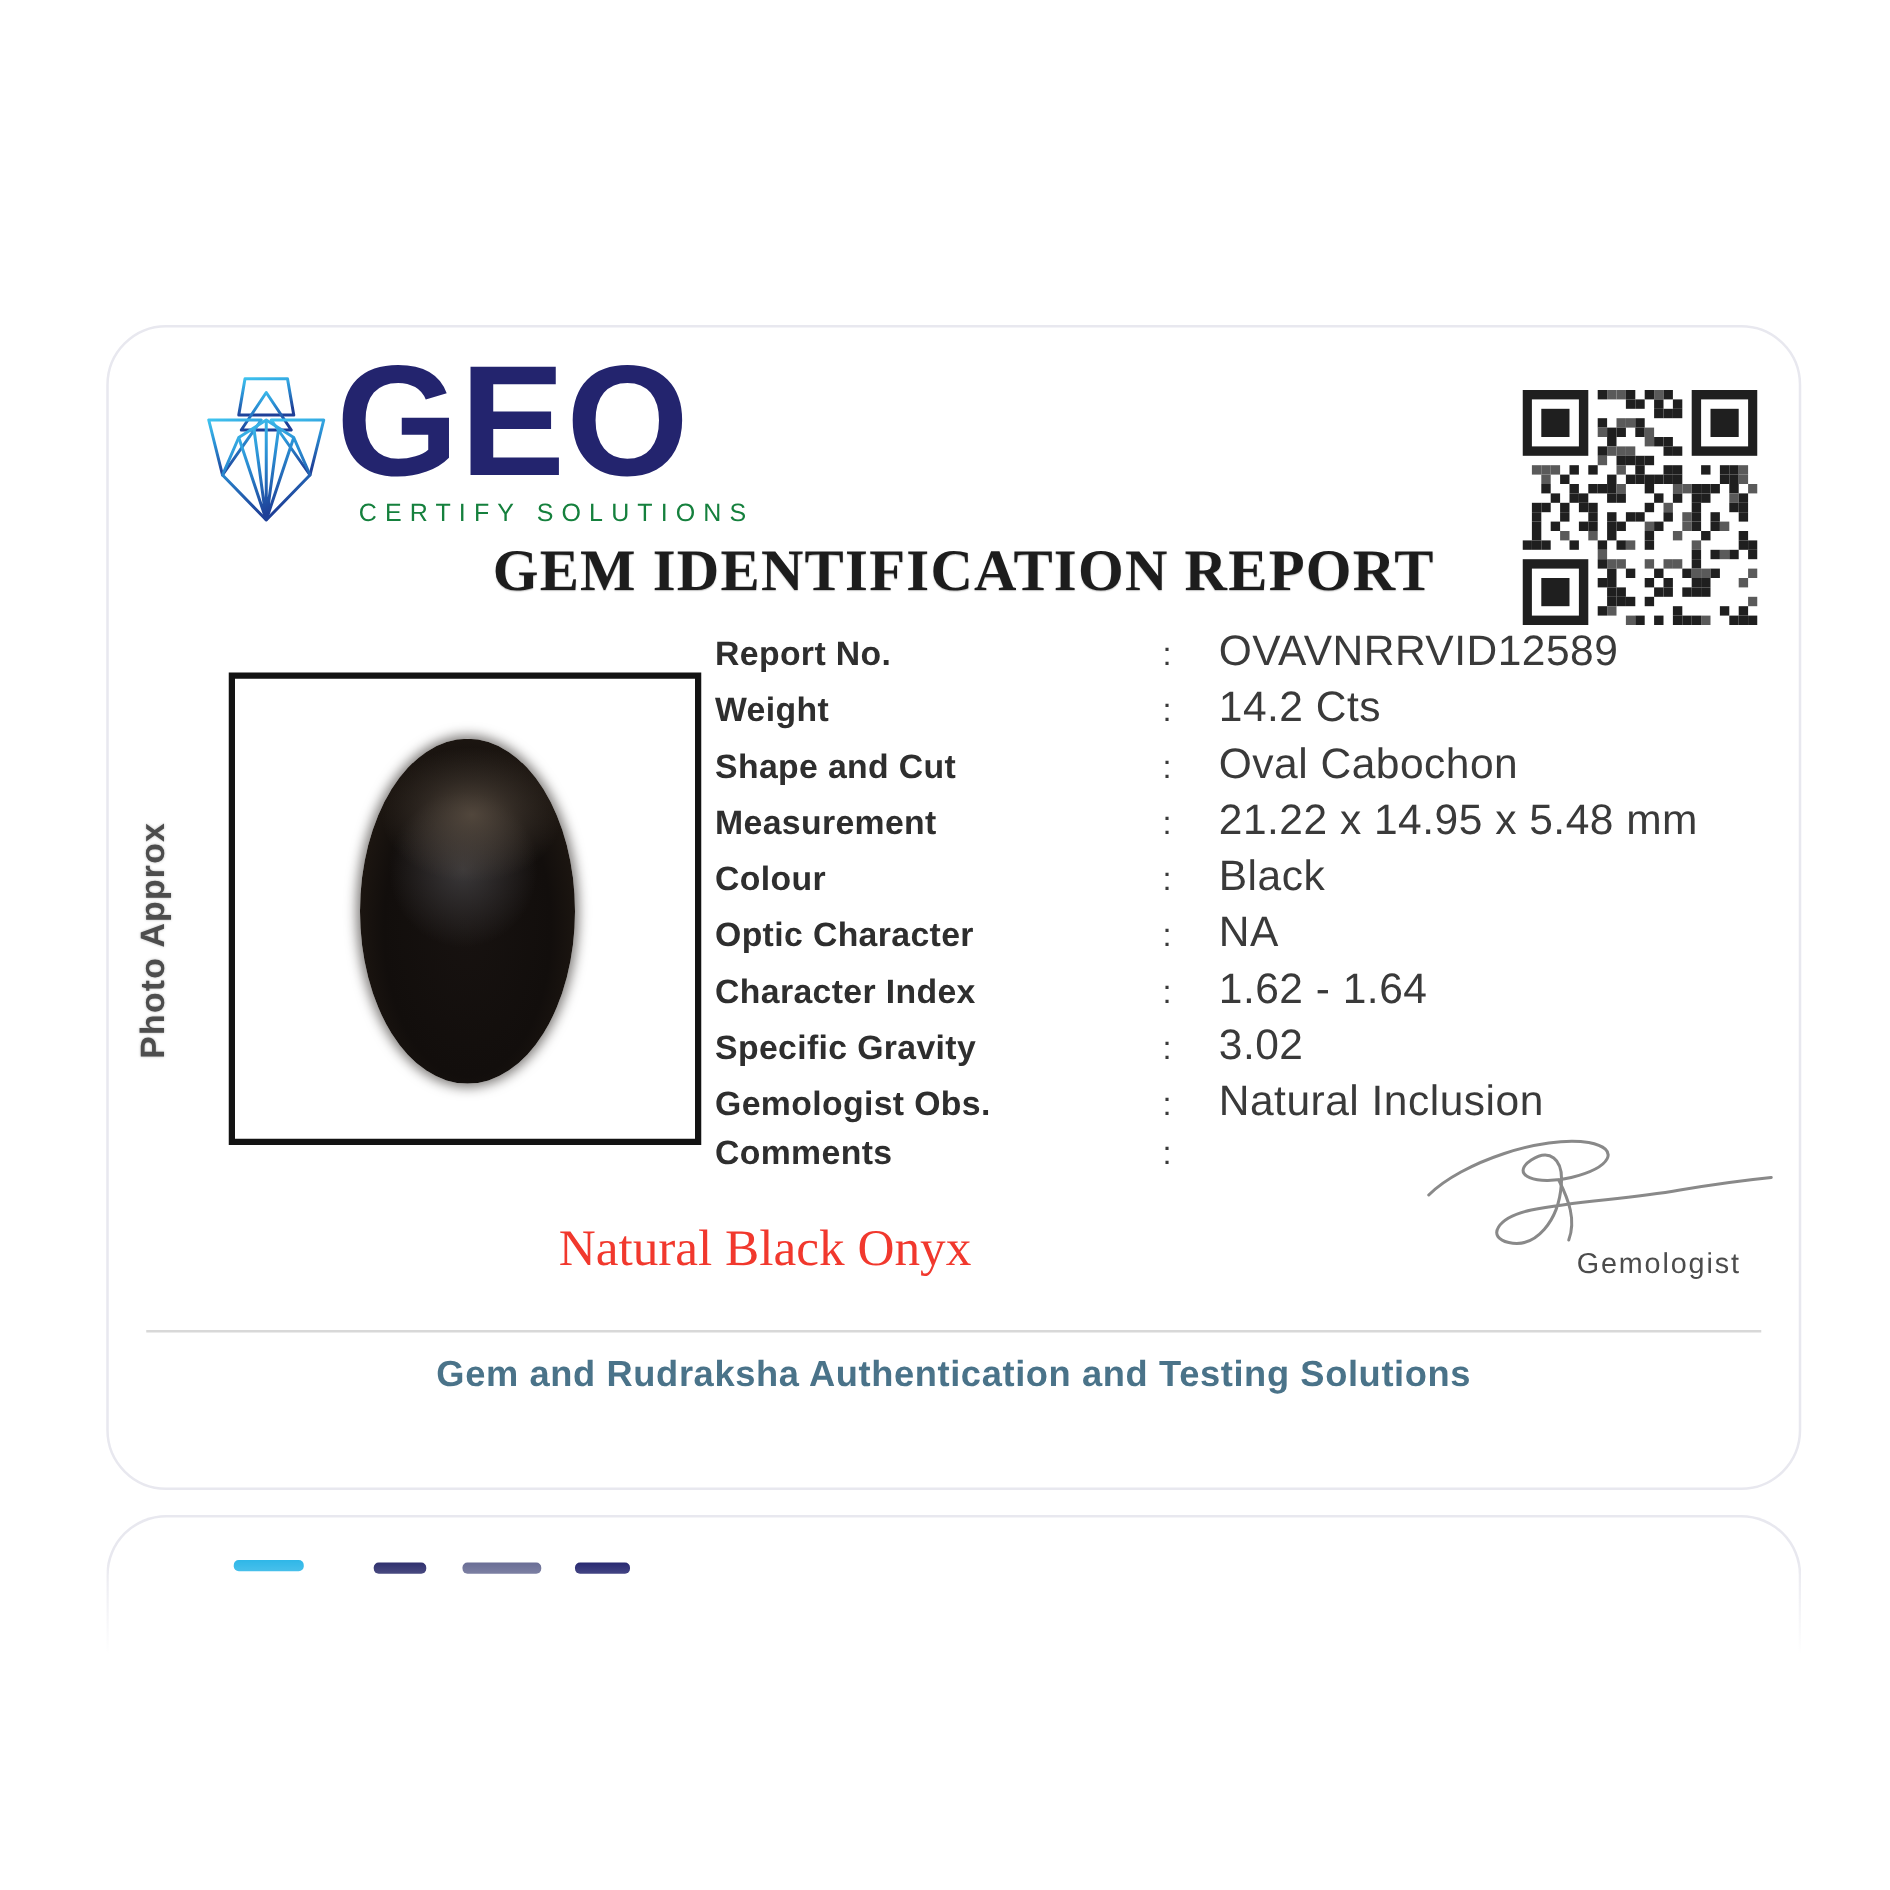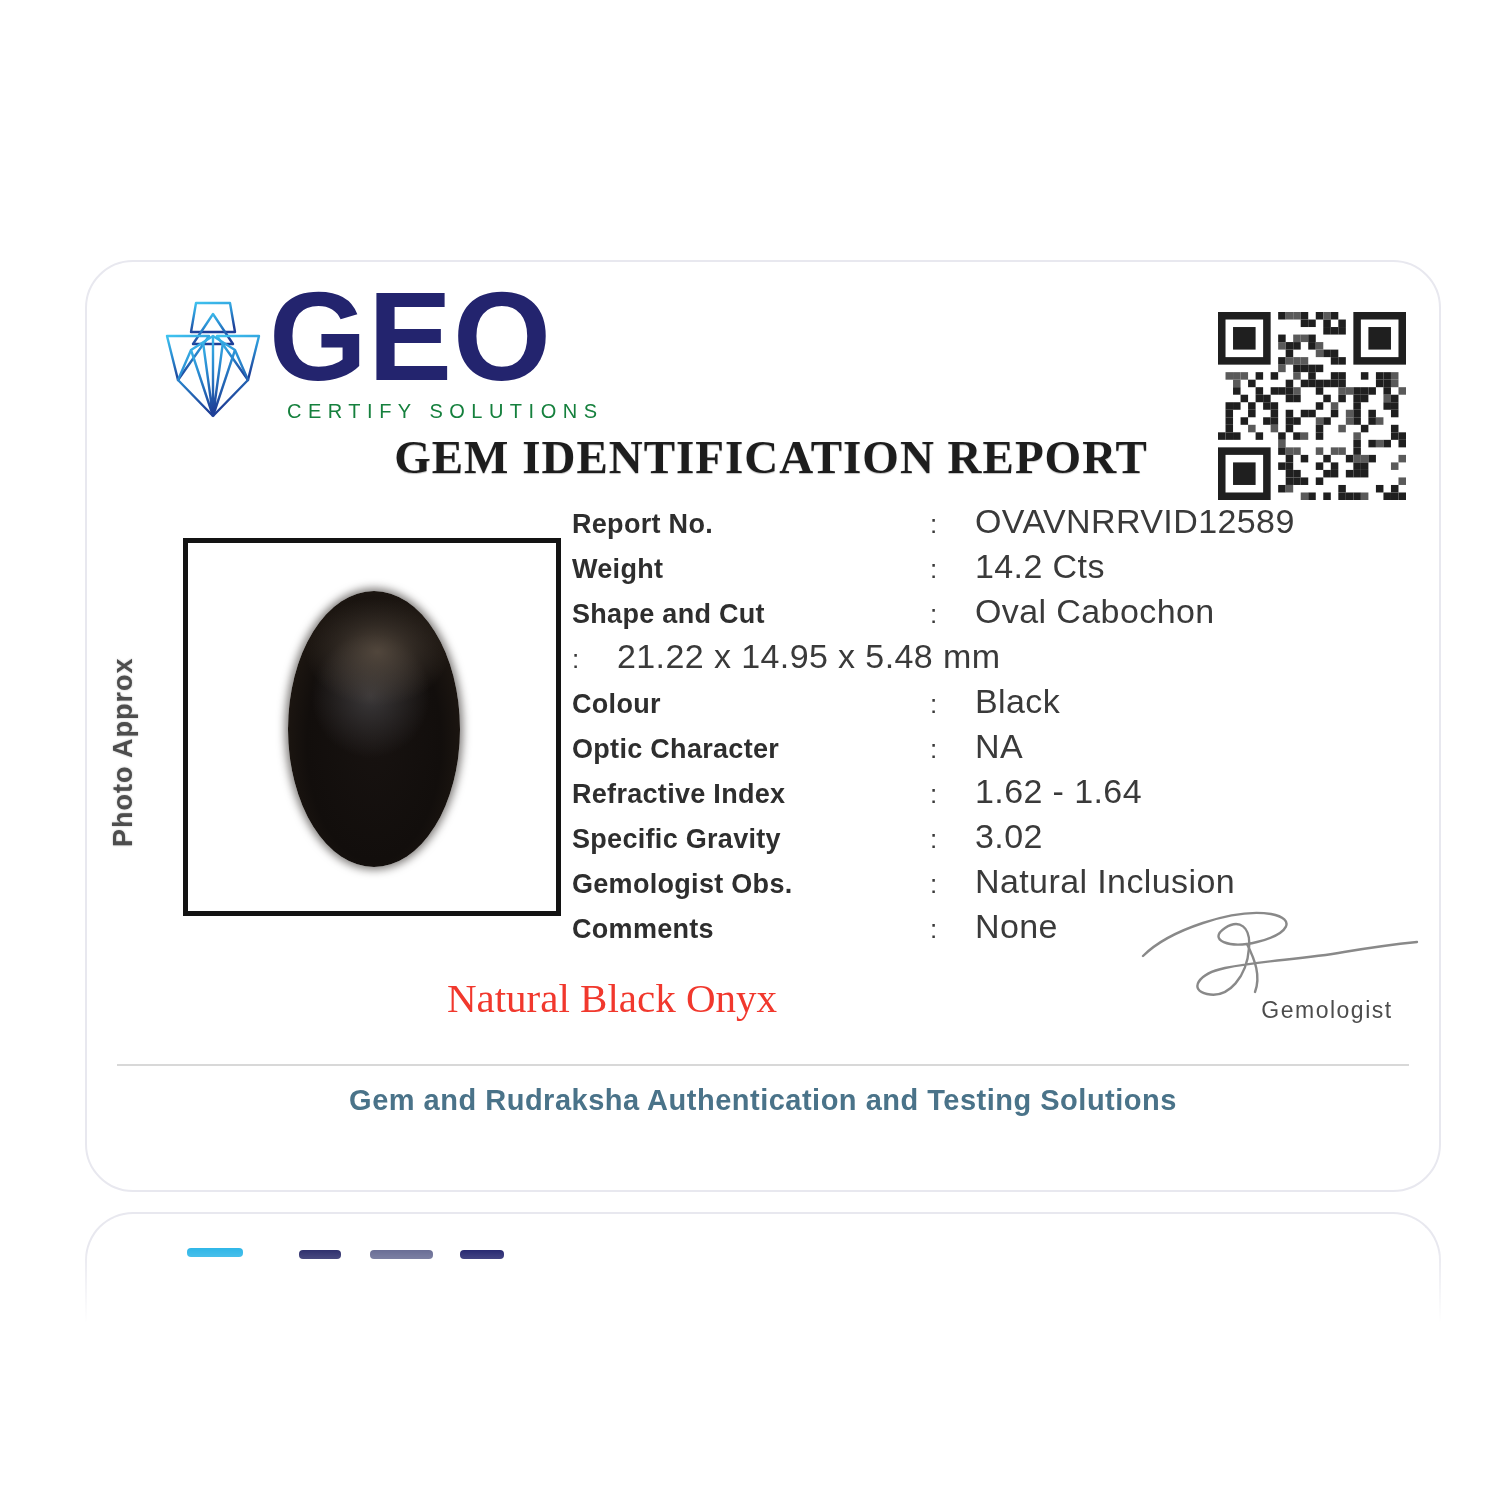--- a/index.html
+++ b/index.html
@@ -357,52 +357,52 @@
         <div class="spec-label">Weight</div>
         <div class="spec-colon">:</div>
         <div class="spec-value">14.2 Cts</div>
       </div>
       <div class="spec-row">
         <div class="spec-label">Shape and Cut</div>
         <div class="spec-colon">:</div>
         <div class="spec-value">Oval Cabochon</div>
       </div>
       <div class="spec-row">
+        <div class="spec-label">Measurement</div>
         <div class="spec-colon">:</div>
         <div class="spec-value">21.22 x 14.95 x 5.48 mm</div>
       </div>
       <div class="spec-row">
         <div class="spec-label">Colour</div>
         <div class="spec-colon">:</div>
         <div class="spec-value">Black</div>
       </div>
       <div class="spec-row">
         <div class="spec-label">Optic Character</div>
         <div class="spec-colon">:</div>
         <div class="spec-value">NA</div>
       </div>
       <div class="spec-row">
-        <div class="spec-label">Refractive Index</div>
+        <div class="spec-label">Character Index</div>
         <div class="spec-colon">:</div>
         <div class="spec-value">1.62 - 1.64</div>
       </div>
       <div class="spec-row">
         <div class="spec-label">Specific Gravity</div>
         <div class="spec-colon">:</div>
         <div class="spec-value">3.02</div>
       </div>
       <div class="spec-row">
         <div class="spec-label">Gemologist Obs.</div>
         <div class="spec-colon">:</div>
         <div class="spec-value">Natural Inclusion</div>
       </div>
       <div class="spec-row">
         <div class="spec-label">Comments</div>
         <div class="spec-colon">:</div>
-        <div class="spec-value">None</div>
       </div>
     </div>
 
     <div class="gem-name">Natural Black Onyx</div>
 
     <svg class="signature" viewBox="0 0 300 105">
       <g fill="none" stroke="#898989" stroke-width="2.4" stroke-linecap="round">
         <path d="M14,52 C 40,26 105,4 142,10 C 168,15 160,30 128,38 C 100,45 78,36 96,24 C 110,15 122,22 120,44 C 118,72 100,95 78,90 C 60,86 68,70 96,64 C 135,56 170,56 215,48 C 245,43 268,40 288,38"></path>
         <path d="M118,40 C 126,56 132,72 126,88"></path>
       </g>

